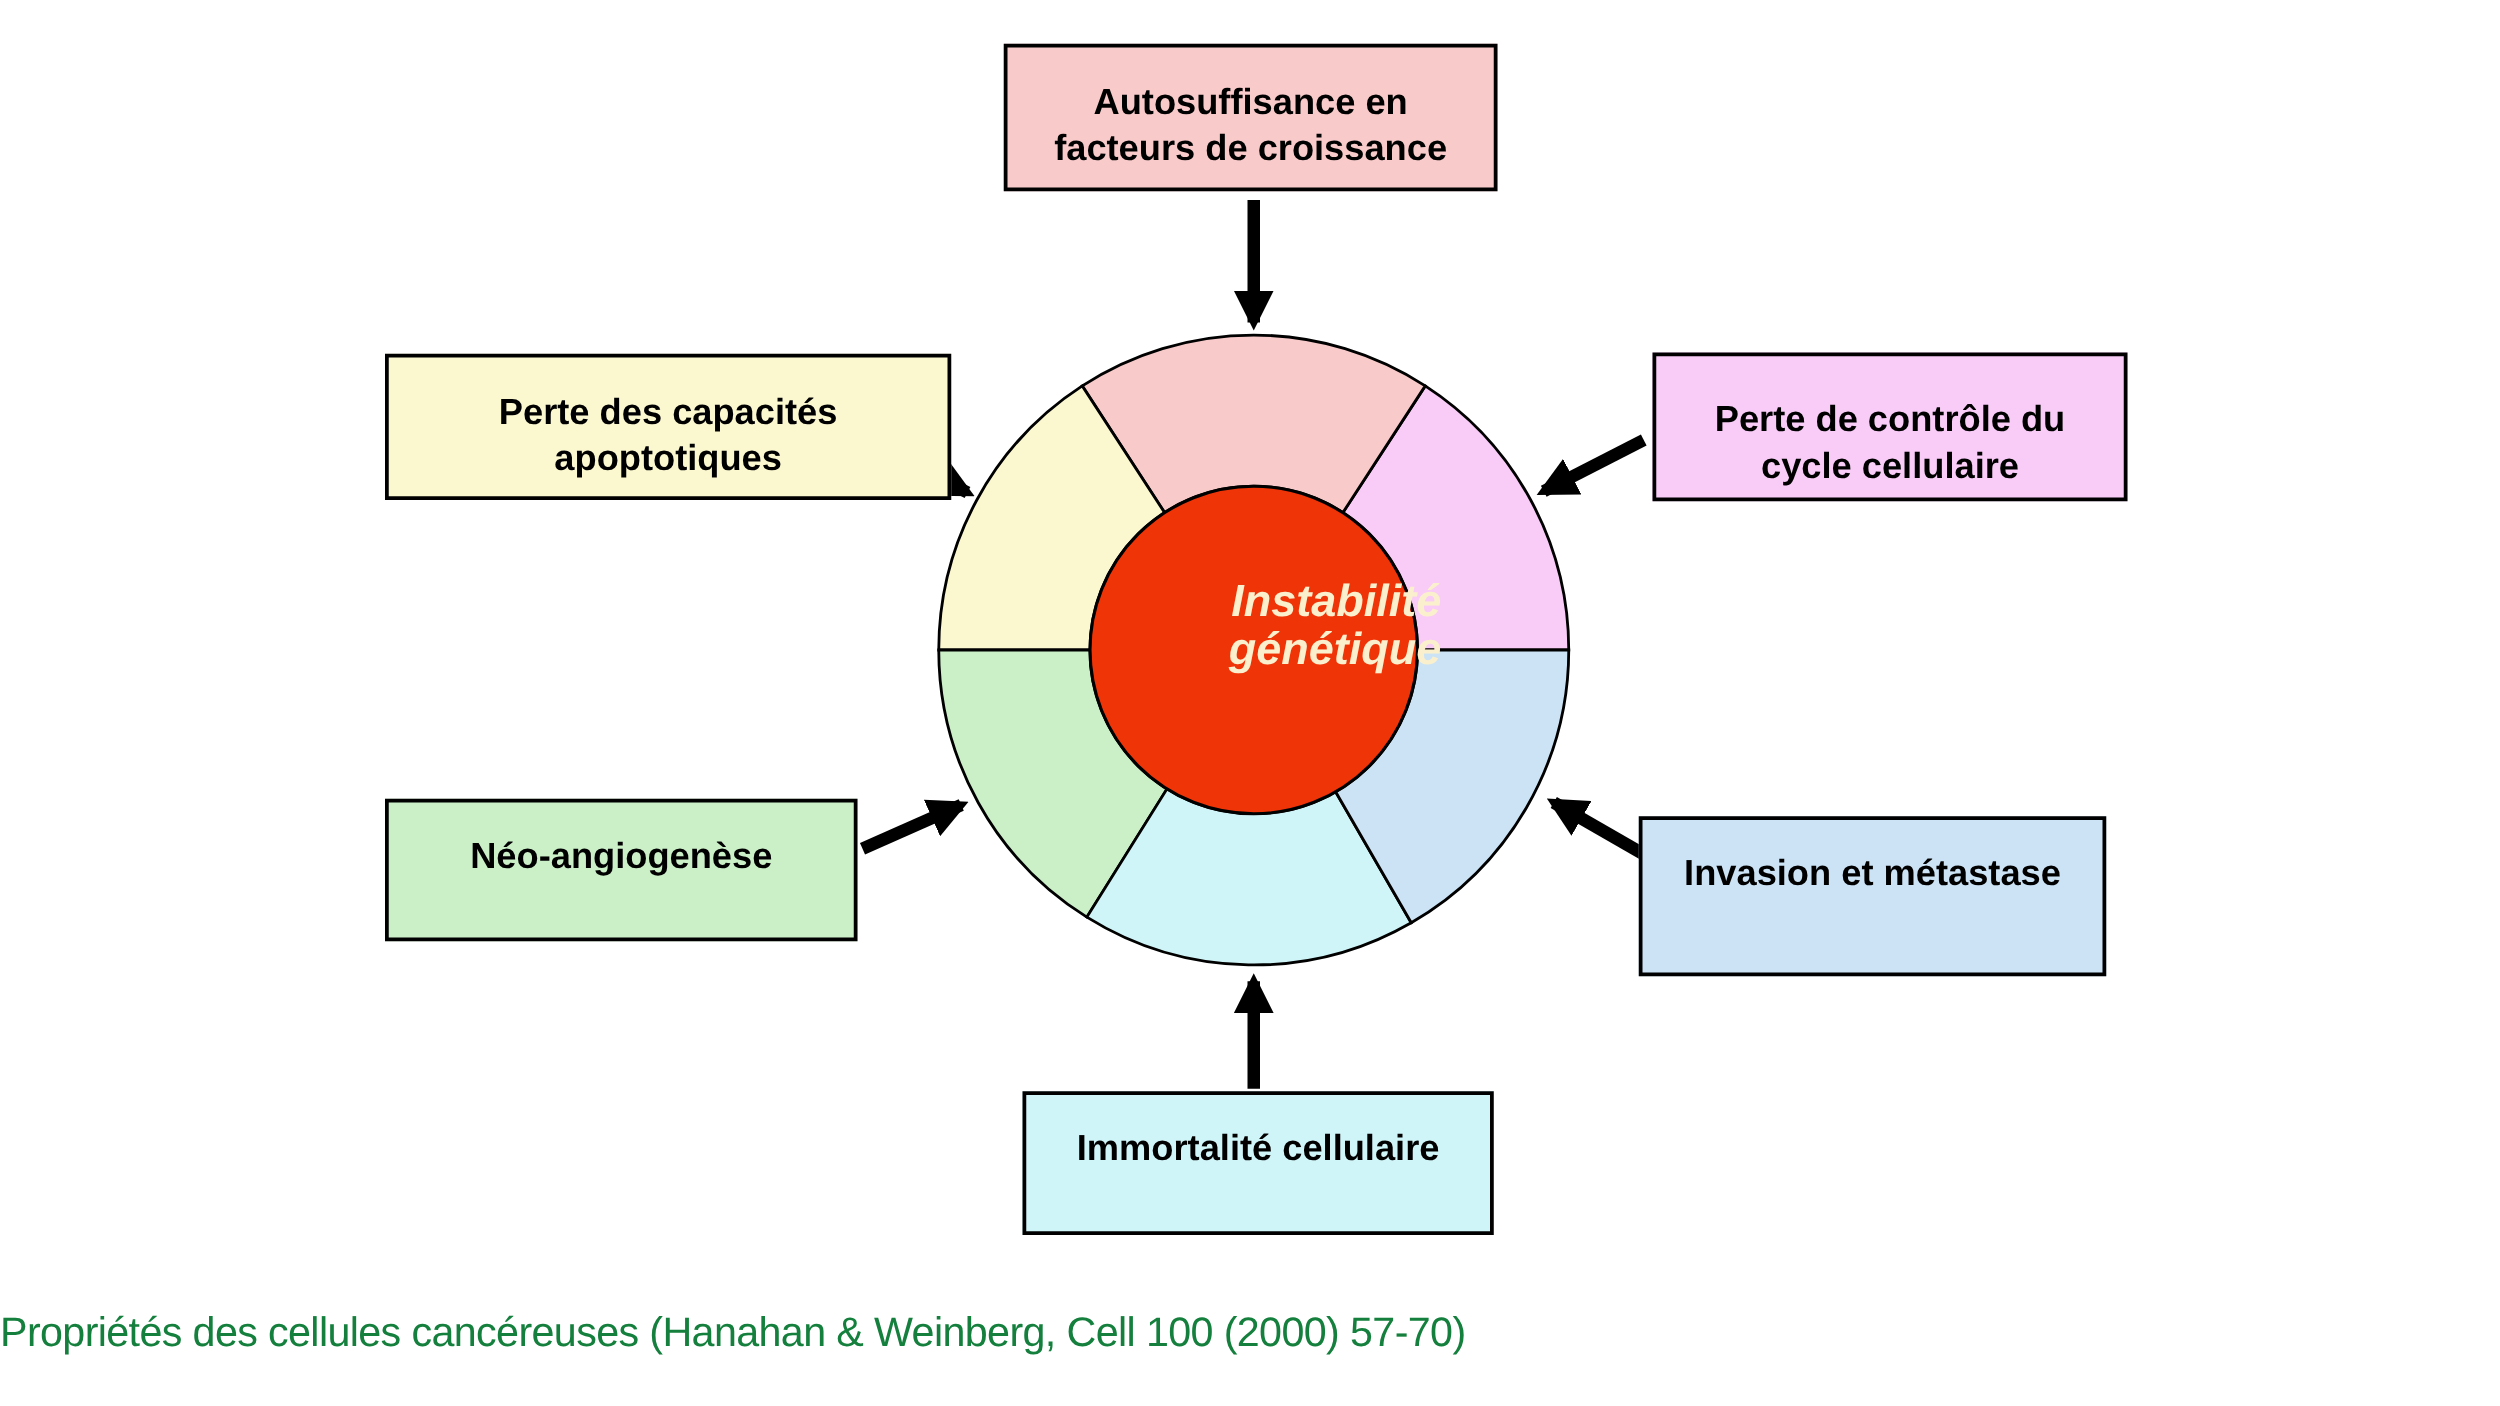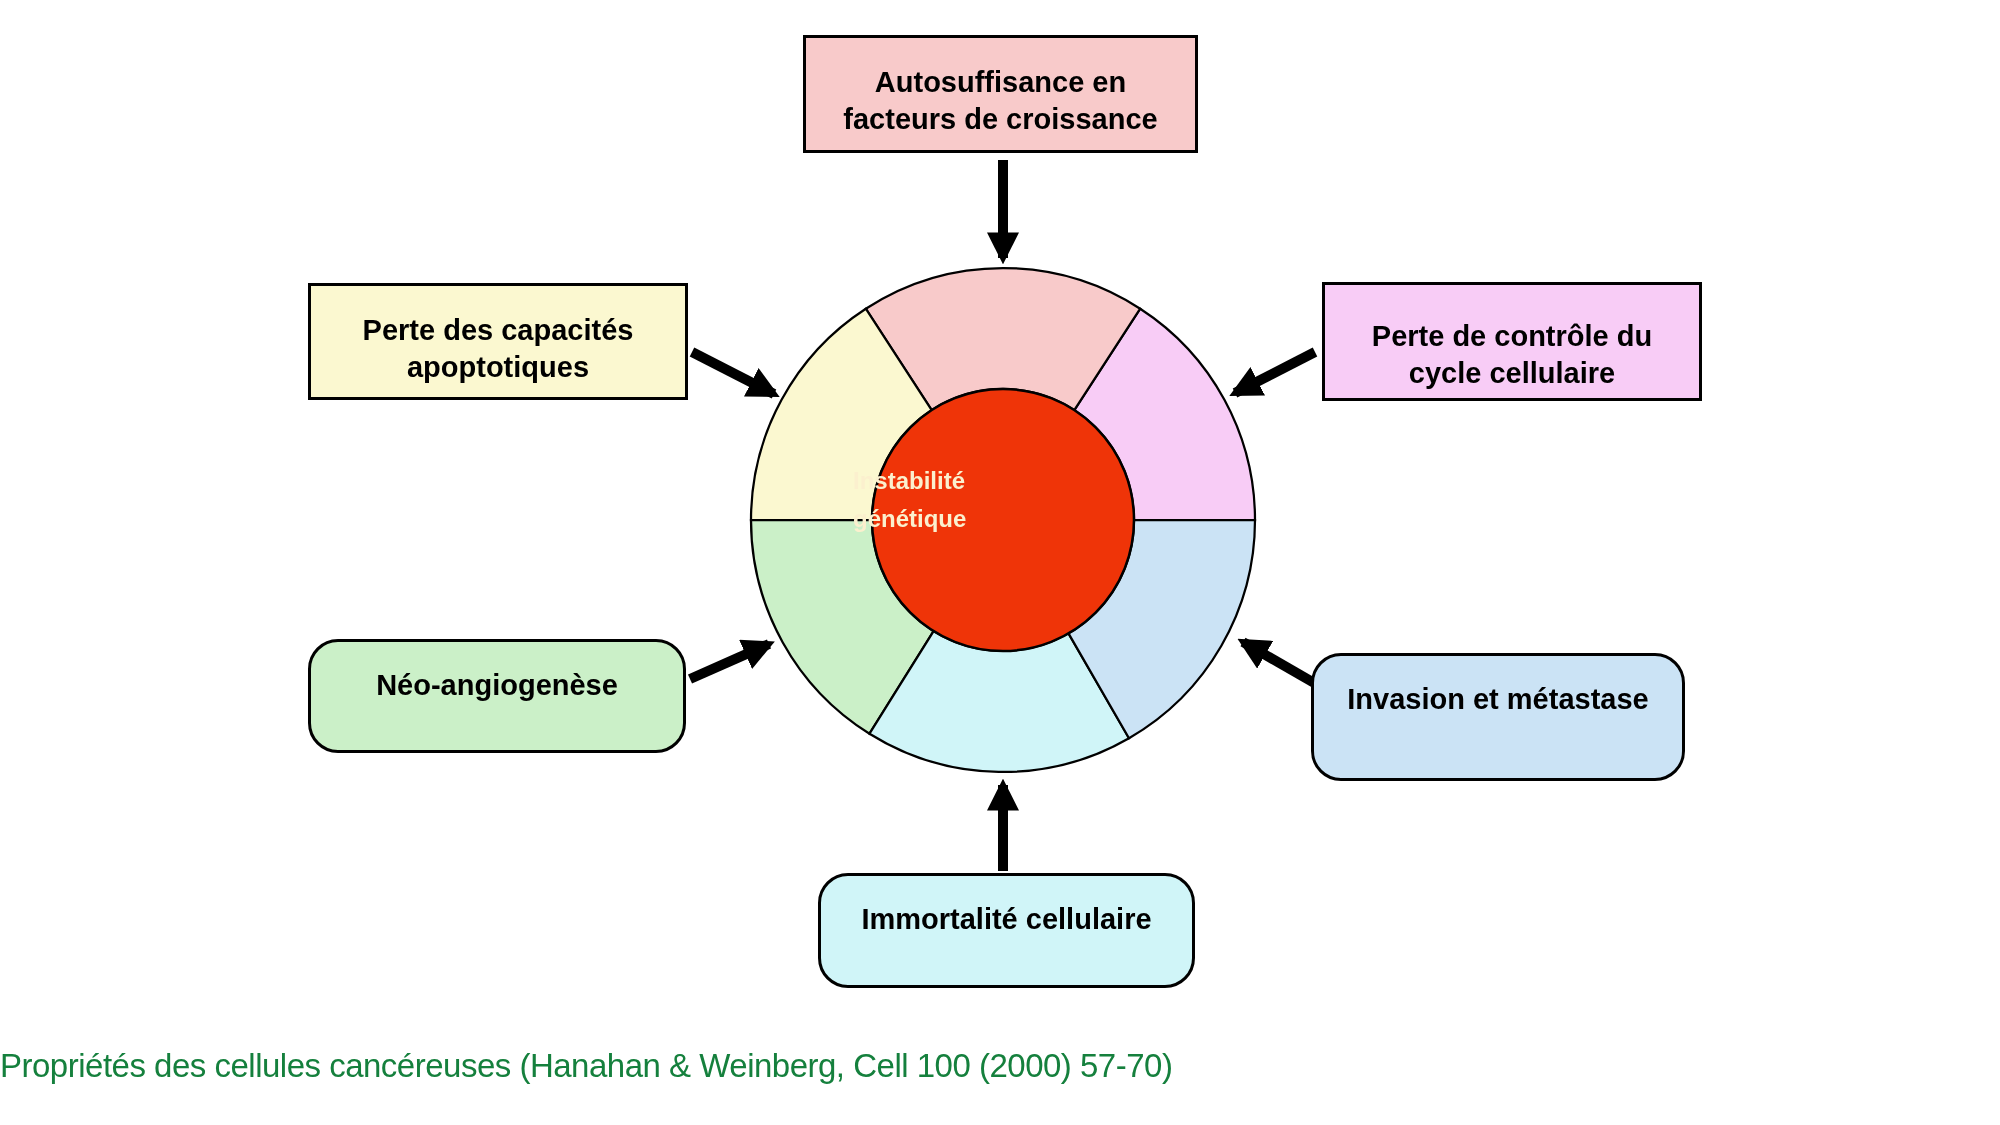--- a/index.html
+++ b/index.html
@@ -15,33 +15,34 @@
     border:3px solid #000;
     box-sizing:border-box;
     display:flex;flex-direction:column;align-items:center;justify-content:flex-start;
   }
   .box .lbl{
     width:100%;text-align:center;
     font-weight:bold;font-size:29px;line-height:37px;color:#000;
     white-space:pre-line;
   }
   .box.two{padding-top:26px;}
-  .box.one{padding-top:25px;border-radius:30px;}
+  .box.one{padding-top:25px;}
 
   #box-growth      {left:803px;  top:35px;  width:395px; height:118px;}
-  #box-apoptosis   {left:308px;  top:283px; width:380px; height:117px;}
+  #box-apoptosis   {left:308px;  top:283px; width:453px; height:117px;}
   #box-cycle       {left:1322px; top:282px; width:380px; height:119px;justify-content:center;}
   #box-angiogenesis{left:308px;  top:639px; width:378px; height:114px;}
   #box-invasion    {left:1311px; top:653px; width:374px; height:128px;}
   #box-immortality {left:818px;  top:873px; width:377px; height:115px;align-items:flex-end;}
 
   .center-label{
     position:absolute;left:853px;top:462px;width:300px;
-    text-align:left;font-weight:bold;font-size:24px;line-height:38px;
+    text-align:right;font-weight:bold;font-size:36px;line-height:38px;
     white-space:pre-line;
+    font-style:italic;
   }
   .caption{
     position:absolute;left:0;top:1042px;width:2000px;
     text-align:left;font-size:33px;line-height:48px;color:#15803d;
     letter-spacing:-0.5px;
   }
 </style>
 </head>
 <body>
 

